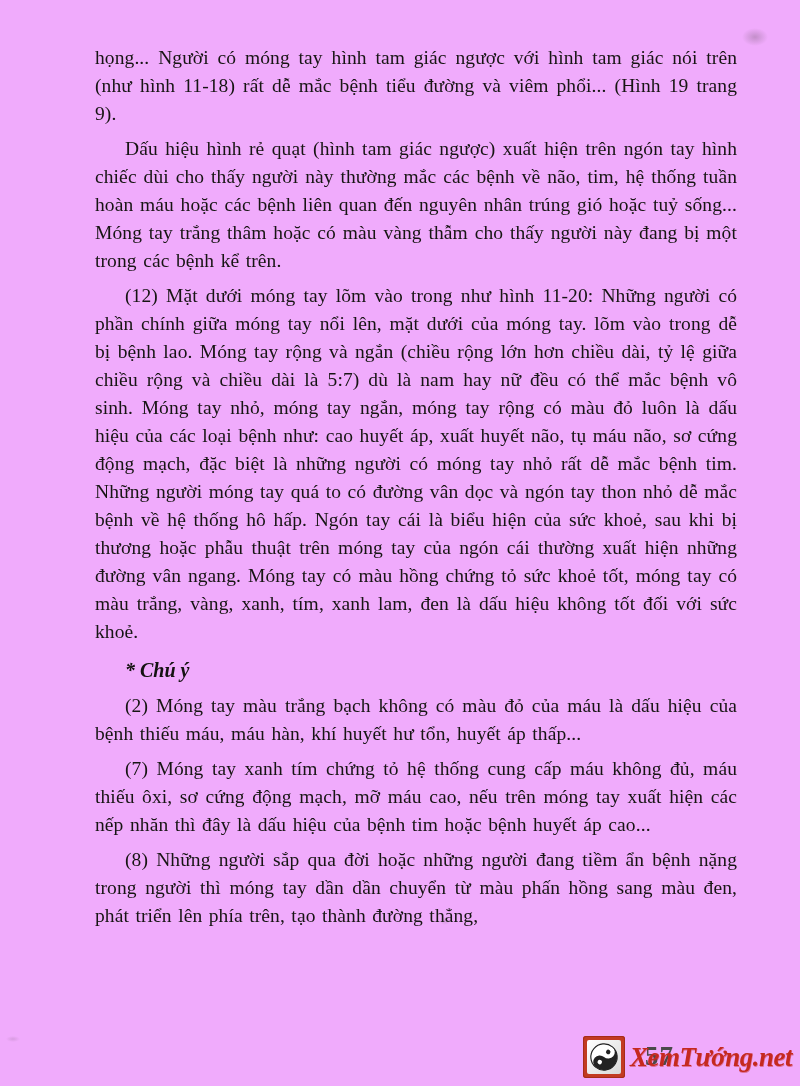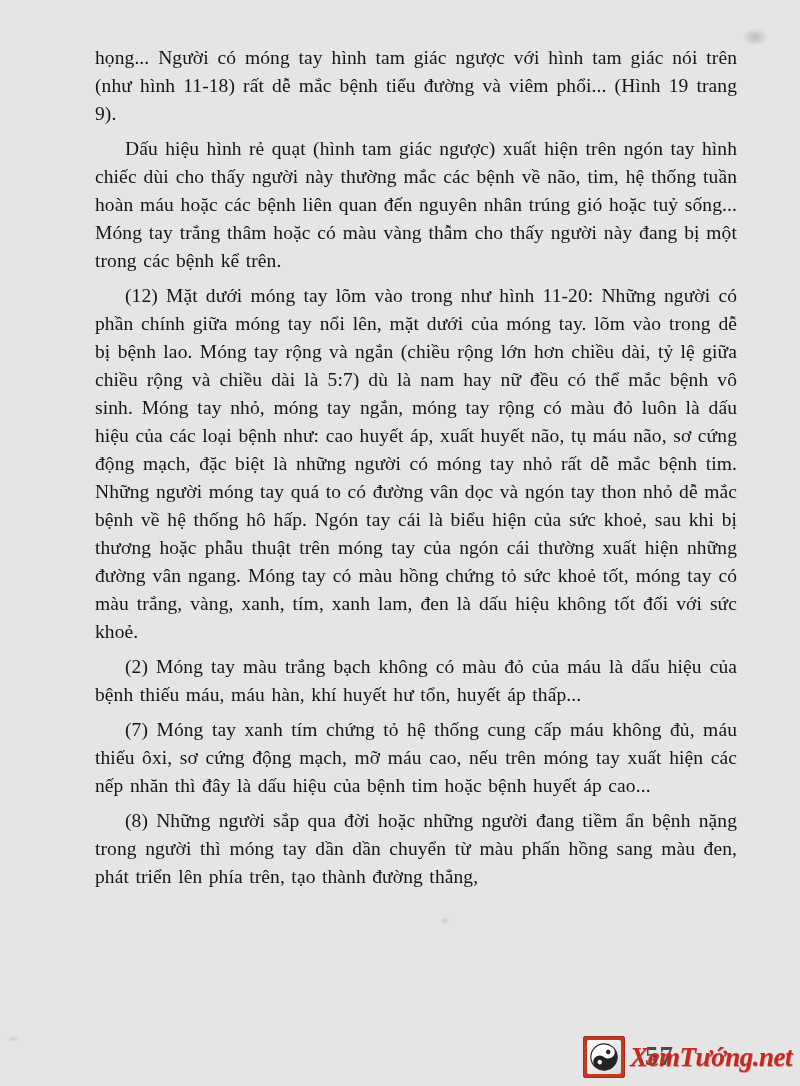--- a/index.html
+++ b/index.html
@@ -4,21 +4,21 @@
 <style>
   html, body {
     margin: 0;
     padding: 0;
     background: #ffffff;
   }
   .page {
     position: relative;
     width: 800px;
     height: 1086px;
-    background: #e5e5e5;
+    background: #f0abfc;
     overflow: hidden;
     font-family: "Liberation Serif", "DejaVu Serif", serif;
     color: #161616;
   }
   .text-block {
     position: absolute;
     left: 95px;
     top: 44px;
     width: 642px;
   }
@@ -114,20 +114,21 @@
 </head>
 <body>
 
 <div class="page">
 
   <main class="text-block">
     <p class="para no-indent">họng... Người có móng tay hình tam giác ngược với hình tam giác nói trên (như hình 11-18) rất dễ mắc bệnh tiểu đường và viêm phổi... (Hình 19 trang 9).</p>
     <p class="para">Dấu hiệu hình rẻ quạt (hình tam giác ngược) xuất hiện trên ngón tay hình chiếc dùi cho thấy người này thường mắc các bệnh về não, tim, hệ thống tuần hoàn máu hoặc các bệnh liên quan đến nguyên nhân trúng gió hoặc tuỷ sống... Móng tay trắng thâm hoặc có màu vàng thẫm cho thấy người này đang bị một trong các bệnh kể trên.</p>
     <p class="para">(12) Mặt dưới móng tay lõm vào trong như hình 11-20: Những người có phần chính giữa móng tay nổi lên, mặt dưới của móng tay. lõm vào trong dễ bị bệnh lao. Móng tay rộng và ngắn (chiều rộng lớn hơn chiều dài, tỷ lệ giữa chiều rộng và chiều dài là 5:7) dù là nam hay nữ đều có thể mắc bệnh vô sinh. Móng tay nhỏ, móng tay ngắn, móng tay rộng có màu đỏ luôn là dấu hiệu của các loại bệnh như: cao huyết áp, xuất huyết não, tụ máu não, sơ cứng động mạch, đặc biệt là những người có móng tay nhỏ rất dễ mắc bệnh tim. Những người móng tay quá to có đường vân dọc và ngón tay thon nhỏ dễ mắc bệnh về hệ thống hô hấp. Ngón tay cái là biểu hiện của sức khoẻ, sau khi bị thương hoặc phẫu thuật trên móng tay của ngón cái thường xuất hiện những đường vân ngang. Móng tay có màu hồng chứng tỏ sức khoẻ tốt, móng tay có màu trắng, vàng, xanh, tím, xanh lam, đen là dấu hiệu không tốt đối với sức khoẻ.</p>
 
+    <h3 class="note-heading">* Chú ý</h3>
 
     <p class="para">(2) Móng tay màu trắng bạch không có màu đỏ của máu là dấu hiệu của bệnh thiếu máu, máu hàn, khí huyết hư tổn, huyết áp thấp...</p>
     <p class="para">(7) Móng tay xanh tím chứng tỏ hệ thống cung cấp máu không đủ, máu thiếu ôxi, sơ cứng động mạch, mỡ máu cao, nếu trên móng tay xuất hiện các nếp nhăn thì đây là dấu hiệu của bệnh tim hoặc bệnh huyết áp cao...</p>
     <p class="para">(8) Những người sắp qua đời hoặc những người đang tiềm ẩn bệnh nặng trong người thì móng tay dần dần chuyển từ màu phấn hồng sang màu đen, phát triển lên phía trên, tạo thành đường thẳng,</p>
   </main>
 
   <div class="watermark">
     <span class="page-number">57</span>
     <span class="logo-box">
       <span class="logo-inner">

